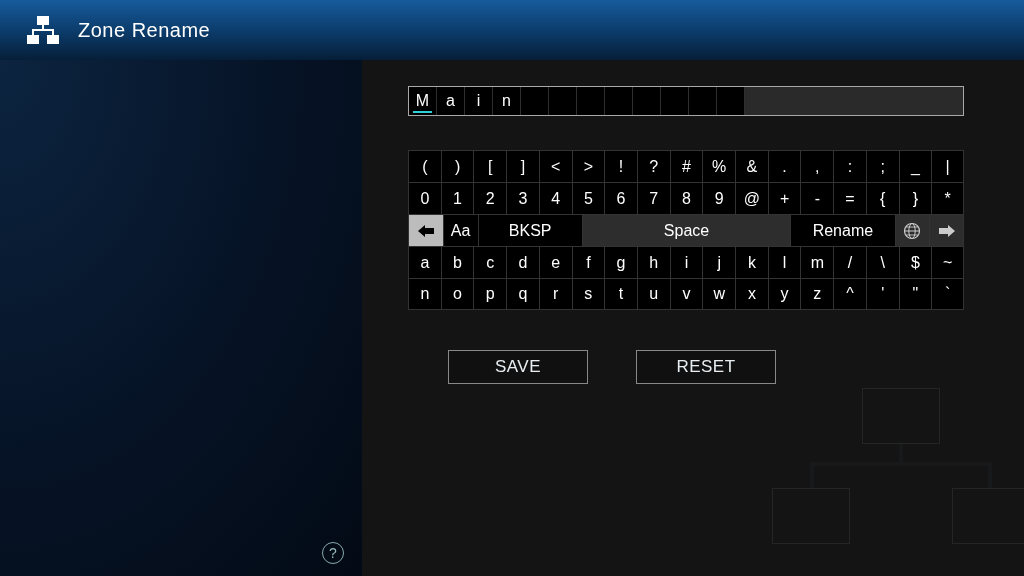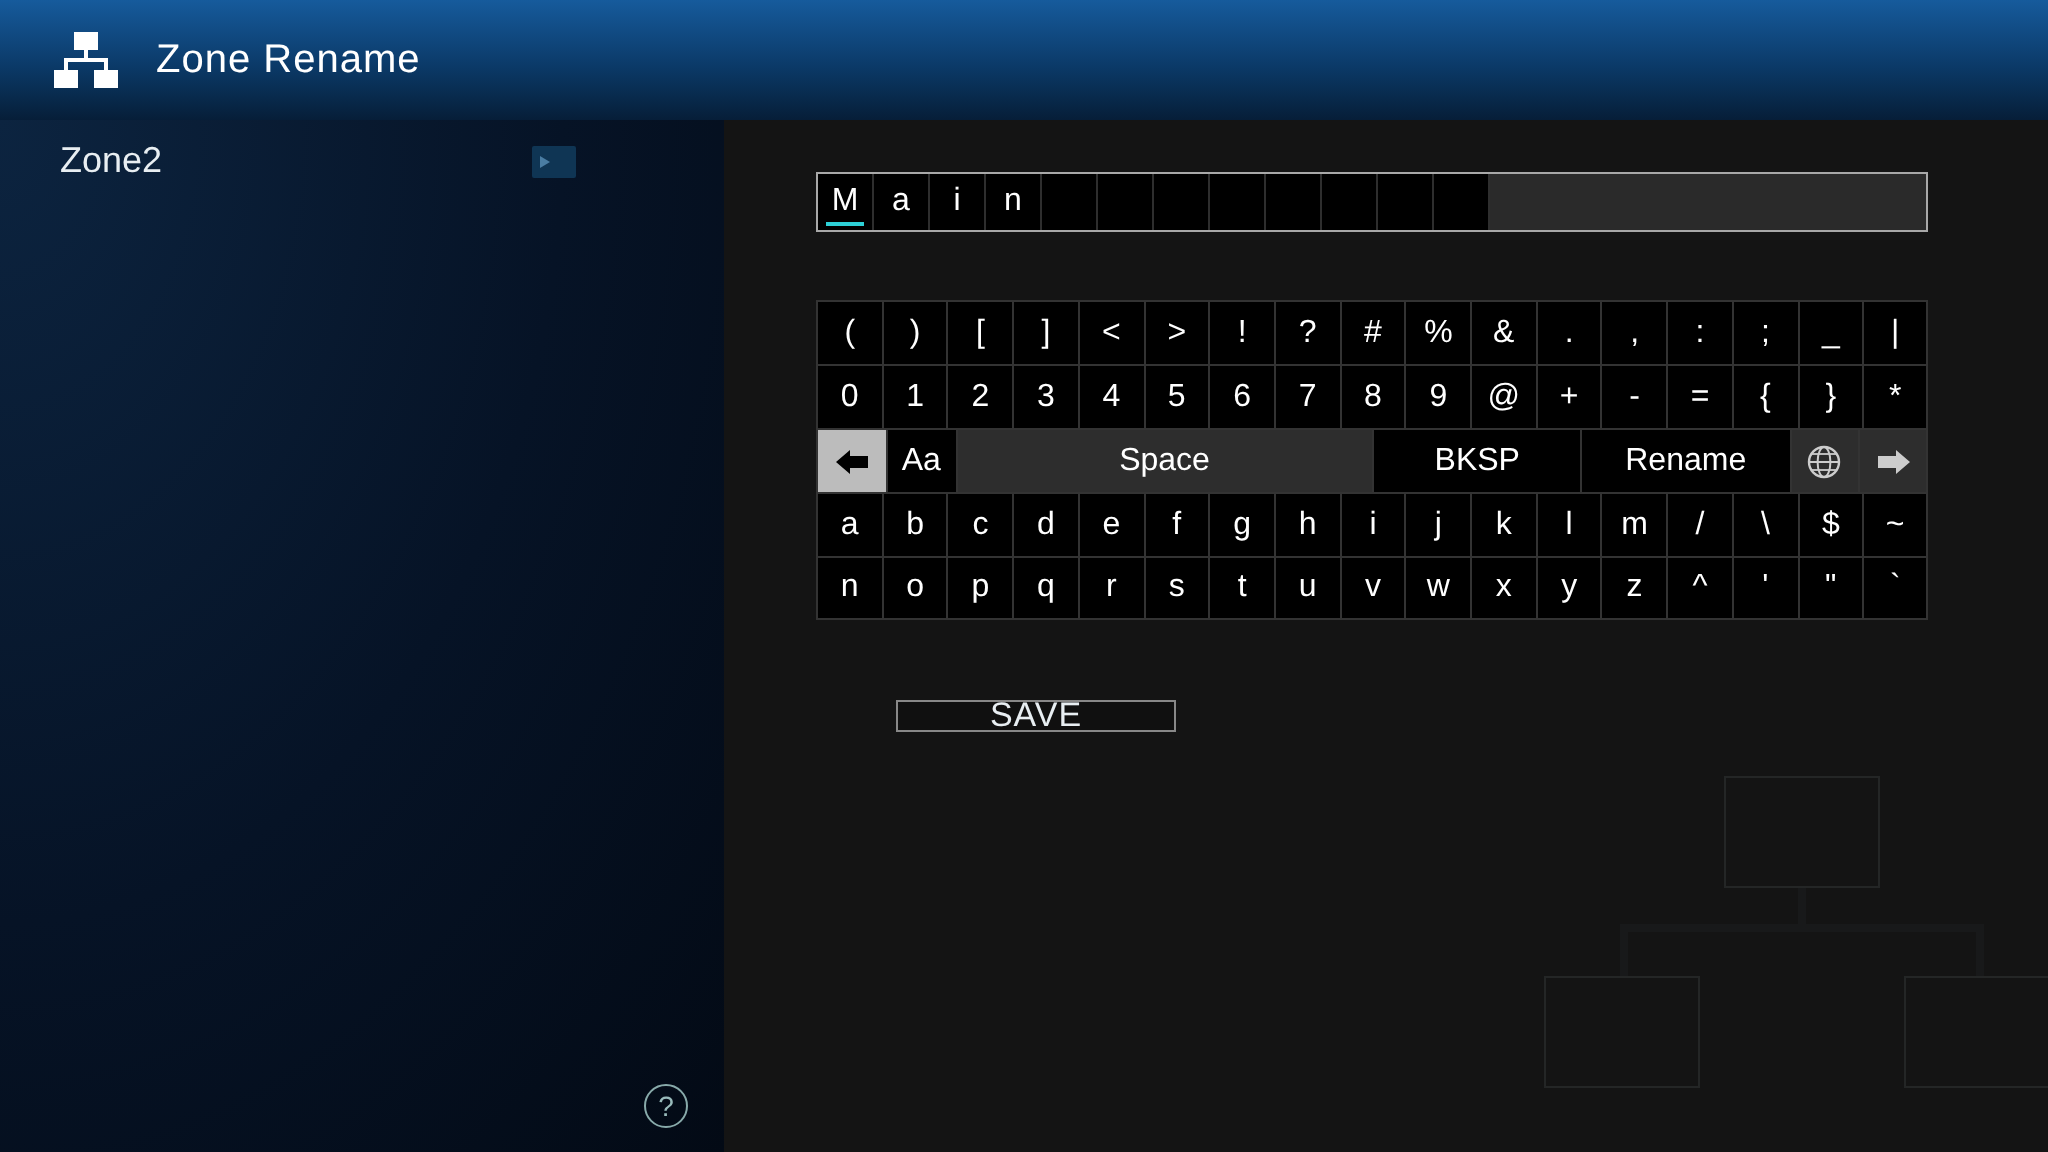--- a/index.html
+++ b/index.html
@@ -70,21 +70,21 @@
   .kbd .kBksp  { width:104.25px; } 
   .kbd .kSpace { width:208.5px; background:#2d2d2d; }  
   .kbd .kDel   { width:104.25px; }
   .kbd .kGlobe { width:34.75px; background:#2d2d2d; }
   .kbd .kArrowR{ width:34.75px; background:#2d2d2d; }
   .kbd svg { display:block; }
 
   
   .actions { display:flex; gap:48px; margin-top:40px; margin-left:40px; }
   .actions .btn {
-    width:140px; height:16px; border:1px solid #888; background:#101010;
+    width:140px; height:34px; border:1px solid #888; background:#101010;
     display:flex; align-items:center; justify-content:center; font-size:17px; letter-spacing:0.5px;
   }
 
   
   .wm { position:absolute; right:8px; bottom:8px; opacity:0.12; }
   .wm .sq { position:absolute; width:78px; height:56px; border:1px solid #9aa; background:transparent; }
   .wm .bar{ position:absolute; background:#3a4348; }
 </style>
 </head>
 <body>
@@ -101,24 +101,20 @@
         <rect x="6" y="14" width="22" height="2" fill="#fff"></rect>
         <rect x="6" y="16" width="2" height="4" fill="#fff"></rect>
         <rect x="26" y="16" width="2" height="4" fill="#fff"></rect>
       </svg>
     </span>
     <span class="title">Zone Rename</span>
   </div>
 
   <div class="body">
     <div class="sidebar">
-      <div class="item">
-        <span class="label">Zone2</span>
-        <span class="tag"></span>
-      </div>
       <div class="help">?</div>
     </div>
 
     <div class="main">
 
       <div class="entry">
         <div class="cells" id="entry-cells">
             <div class="cell cursor">M</div>
             <div class="cell">a</div>
             <div class="cell">i</div>
@@ -174,22 +170,22 @@
             <div class="key" style="width: 32.7059px;">}</div>
             <div class="key" style="width: 32.7059px;">*</div>
           </div>
         <div class="row" id="kbd-row3">
           <div class="key kArrow">
             <svg width="16" height="12" viewBox="0 0 16 12">
                 <path d="M0 6 L7 0 L7 3 L16 3 L16 9 L7 9 L7 12 Z" fill="#000"></path>
               </svg>
           </div>
           <div class="key kAa">Aa</div>
+          <div class="key kBksp">BKSP</div>
           <div class="key kSpace">Space</div>
-          <div class="key kBksp">BKSP</div>
           <div class="key kDel">Rename</div>
           <div class="key kGlobe">
             <svg width="18" height="18" viewBox="0 0 18 18">
               <circle cx="9" cy="9" r="7.5" fill="none" stroke="#ccc" stroke-width="1.2"></circle>
               <ellipse cx="9" cy="9" rx="3.2" ry="7.5" fill="none" stroke="#ccc" stroke-width="1"></ellipse>
               <line x1="1.5" y1="9" x2="16.5" y2="9" stroke="#ccc" stroke-width="1"></line>
               <line x1="2.5" y1="5" x2="15.5" y2="5" stroke="#ccc" stroke-width="0.9"></line>
               <line x1="2.5" y1="13" x2="15.5" y2="13" stroke="#ccc" stroke-width="0.9"></line>
             </svg>
           </div>
@@ -234,20 +230,21 @@
             <div class="key" style="width: 32.7059px;">z</div>
             <div class="key" style="width: 32.7059px;">^</div>
             <div class="key" style="width: 32.7059px;">'</div>
             <div class="key" style="width: 32.7059px;">"</div>
             <div class="key" style="width: 32.7059px;">`</div>
           </div>
       </div>
 
       <div class="actions">
         <div class="btn">SAVE</div>
+        <div class="btn">RESET</div>
       </div>
 
       <div class="wm" style="width:230px;height:180px;">
         <div class="sq" style="left:76px; top:0;"></div>
         <div class="bar" style="left:113px; top:56px; width:4px; height:18px;"></div>
         <div class="bar" style="left:24px; top:74px; width:182px; height:4px;"></div>
         <div class="bar" style="left:24px; top:78px; width:4px; height:22px;"></div>
         <div class="bar" style="left:202px; top:78px; width:4px; height:22px;"></div>
         <div class="sq" style="left:-14px; top:100px;"></div>
         <div class="sq" style="left:166px; top:100px;"></div>

